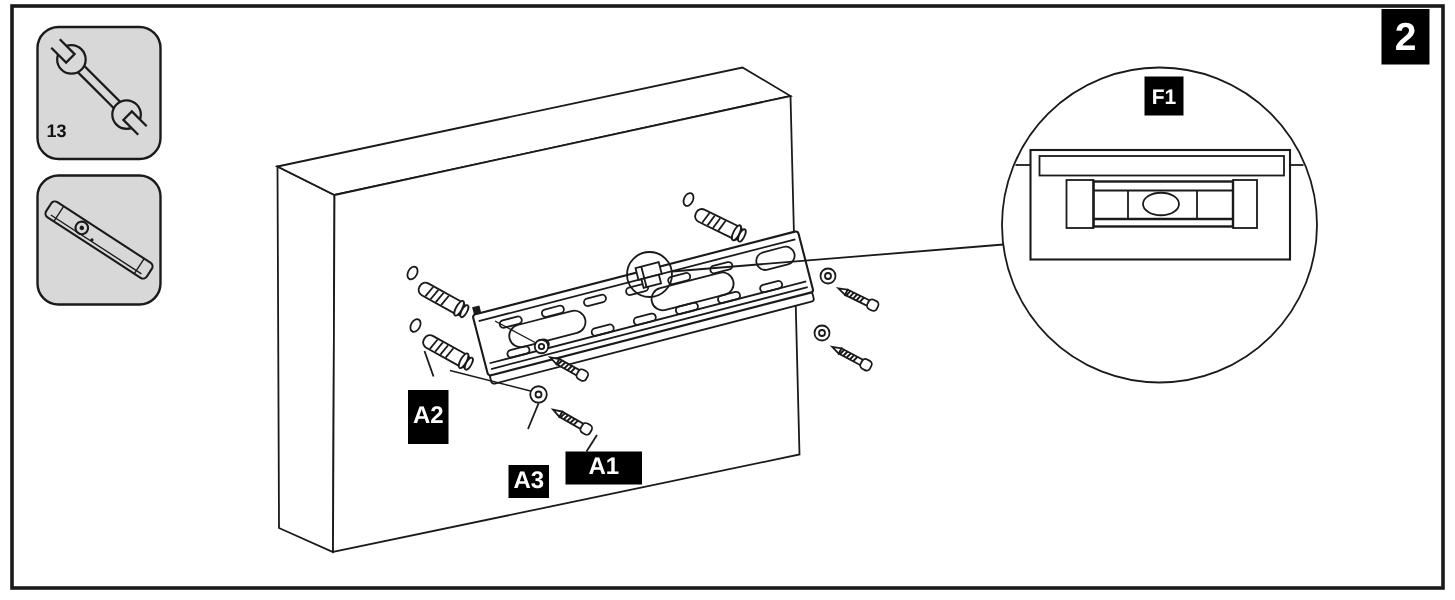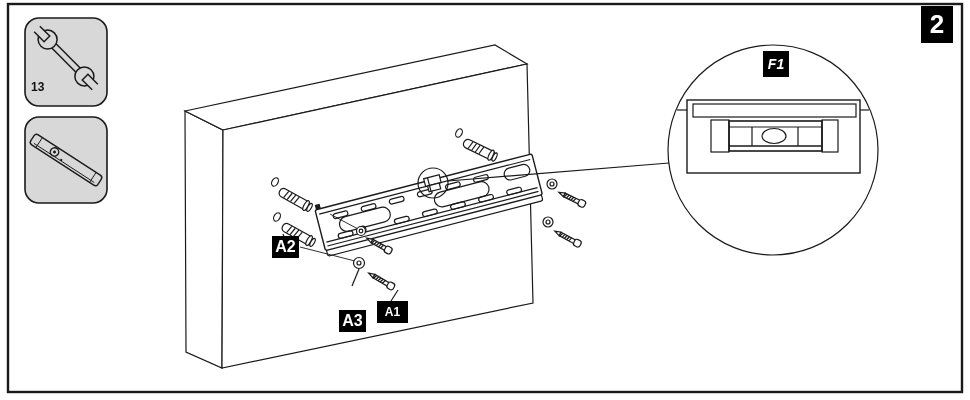--- a/index.html
+++ b/index.html
@@ -2,24 +2,24 @@
 <html><head>
 <meta charset="utf-8">
 <style>
   html,body{margin:0;padding:0;background:#fff;}
   #page{position:relative;width:970px;height:400px;background:#fff;
         font-family:"Liberation Sans","DejaVu Sans",sans-serif;overflow:hidden;}
   svg{position:absolute;left:0;top:0;}
   .part-label{position:absolute;background:#000;color:#fff;font-weight:bold;
       display:flex;align-items:center;justify-content:center;
       font-family:"Liberation Sans","DejaVu Sans",sans-serif;}
-  #label-a2{left:272px;top:236px;width:27px;height:22px;font-size:16px;}
+  #label-a2{left:272px;top:260px;width:27px;height:36px;font-size:16px;}
   #label-a3{left:339px;top:286px;width:27px;height:22px;font-size:16px;margin-top:24px;}
-  #label-a1{left:377px;top:301px;width:31px;height:22px;font-size:12px;}
-  #label-f1{left:763px;top:51px;width:26px;height:26px;font-size:14px;font-style:italic;}
+  #label-a1{left:377px;top:301px;width:51px;height:22px;font-size:16px;}
+  #label-f1{left:763px;top:51px;width:26px;height:26px;font-size:14px;}
   #step-badge{left:921px;top:6px;width:32px;height:37px;font-size:26px;}
 </style>
 </head>
 <body>
 
 <div id="page">
 
 <svg width="970" height="400" viewBox="0 0 970 400">
   <g stroke="#1a1a1a" fill="none" stroke-width="1.2">
 

